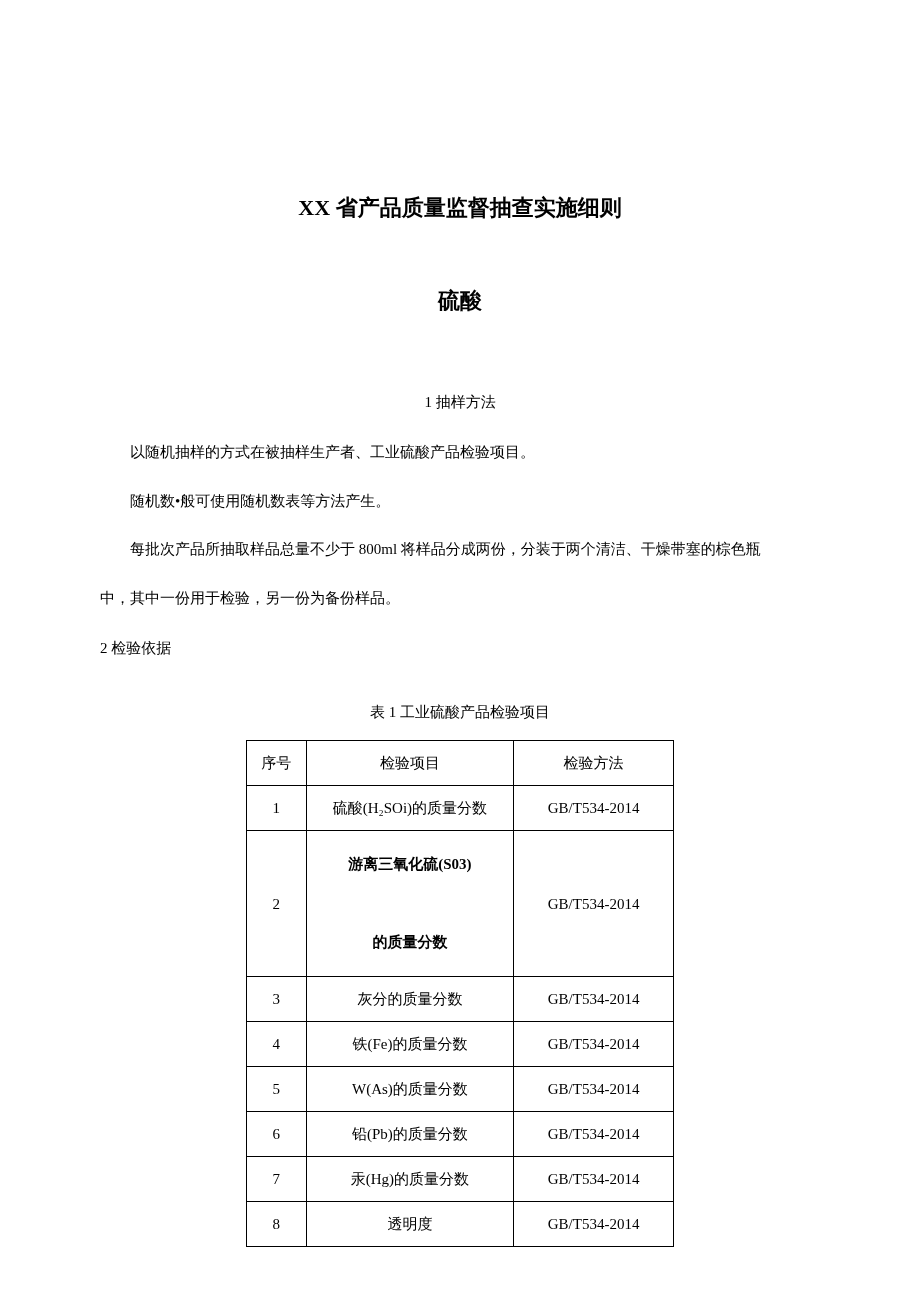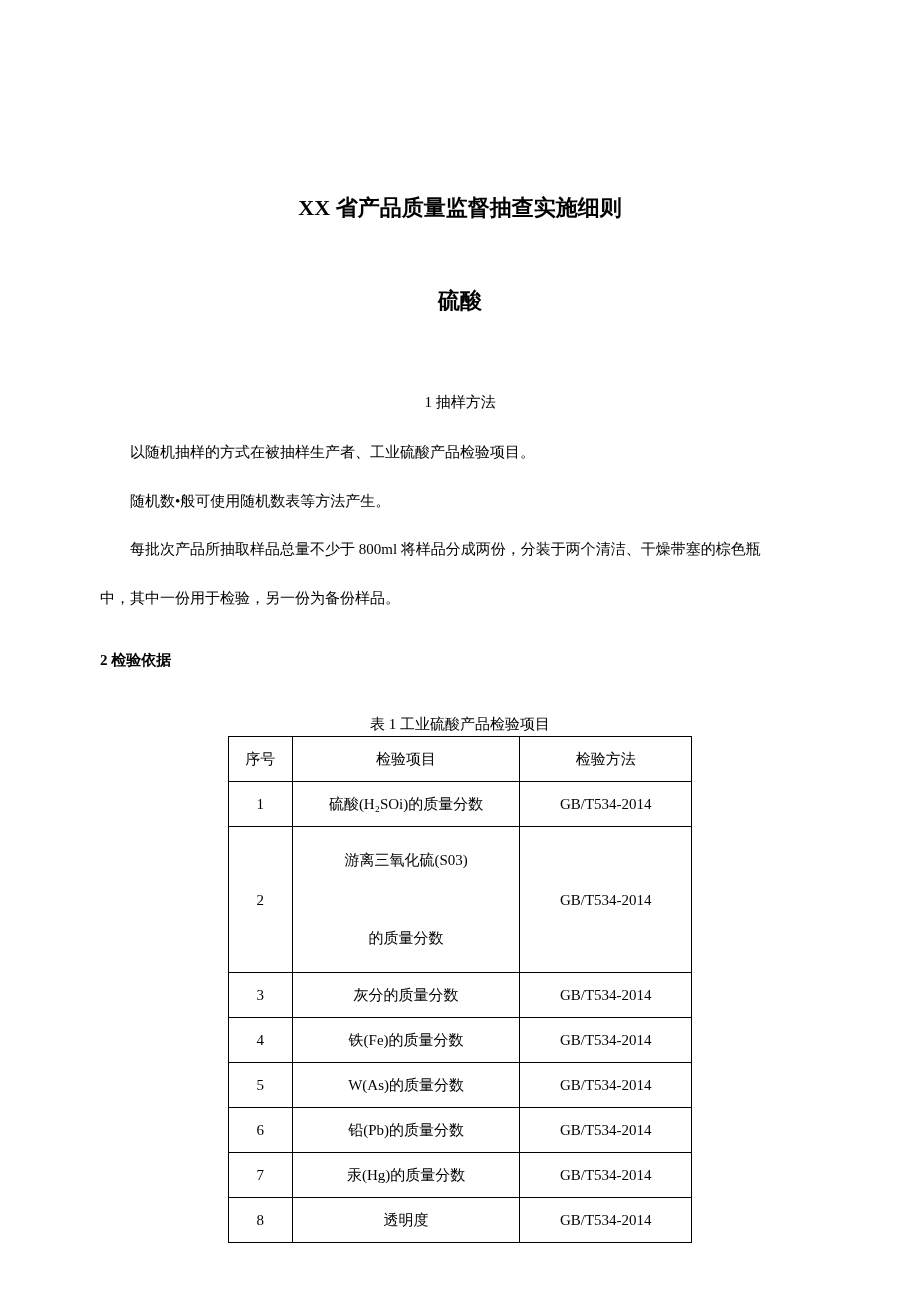--- a/index.html
+++ b/index.html
@@ -38,45 +38,44 @@
       margin-bottom: 20px;
       line-height: 1.9;
     }
     .para-cont {
       font-size: 15px;
       margin-bottom: 20px;
       line-height: 1.9;
     }
     .section-head-2 {
       font-size: 15px;
-      margin-top: 36px;
+      margin-top: 24px;
       margin-bottom: 40px;
-      font-weight: bold;
     }
     .table-caption {
       text-align: center;
       font-size: 15px;
     }
     table {
       border-collapse: collapse;
-      margin: 0 auto;
-      width: 464px;
+      margin: 16px auto;
+      width: 428px;
     }
     th, td {
       border: 1px solid #000;
       padding: 10px 8px;
       font-size: 15px;
       font-weight: normal;
       text-align: center;
       vertical-align: middle;
     }
     .col-index { width: 70px; }
     .col-item { width: 260px; }
     .col-method { width: 190px; }
-    .multiline-cell { line-height: 2.6; padding: 14px 8px; }
+    .multiline-cell { line-height: 2.6; padding: 14px 8px; font-weight: bold; }
   </style>
 </head>
 <body>
 
 <div class="title">XX 省产品质量监督抽查实施细则</div>
 <div class="subtitle">硫酸</div>
 
 <div class="section-head">1 抽样方法</div>
 <div class="para">以随机抽样的方式在被抽样生产者、工业硫酸产品检验项目。</div>
 <div class="para">随机数•般可使用随机数表等方法产生。</div>

